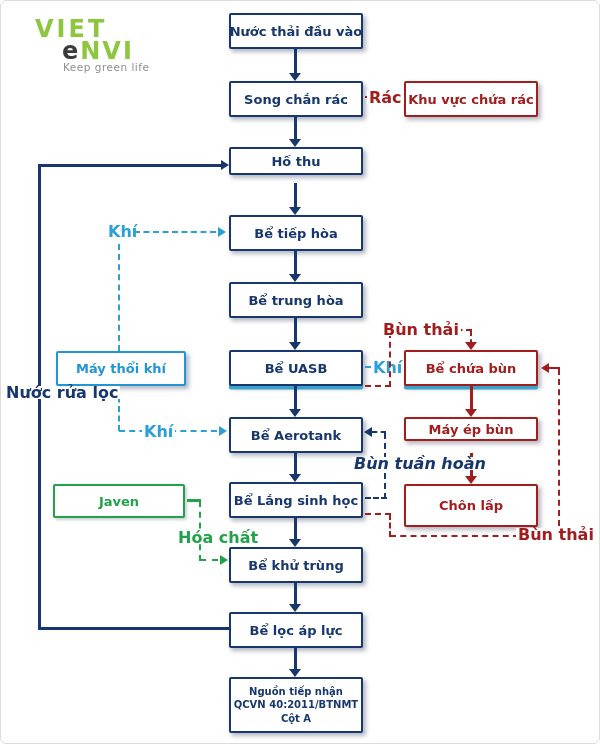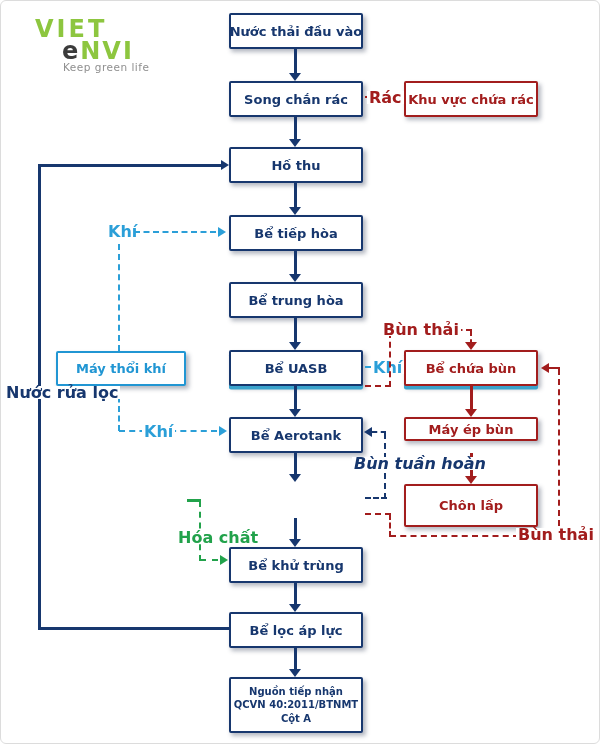--- a/index.html
+++ b/index.html
@@ -58,39 +58,41 @@
 <div class="page">
 
   <div class="logo">
     <div class="l1">VIET</div>
     <div class="l2"><span class="dark">e</span><span>NVI</span></div>
     <div class="tag">Keep green life</div>
   </div>
 
   <div class="box" style="left:228px;top:12px;width:134px;height:36px;">Nước thải đầu vào</div>
   <div class="box" style="left:228px;top:80px;width:134px;height:36px;">Song chắn rác</div>
-  <div class="box" style="left:228px;top:146px;width:134px;height:36px;">Hố thu</div>
+  <div class="box" style="left:228px;top:146px;width:134px;height:28px;">Hố thu</div>
   <div class="box" style="left:228px;top:214px;width:134px;height:36px;">Bể tiếp hòa</div>
   <div class="box" style="left:228px;top:281px;width:134px;height:36px;">Bể trung hòa</div>
   <div class="box cyanshadow" style="left:228px;top:349px;width:134px;height:36px;">Bể UASB</div>
   <div class="box" style="left:228px;top:416px;width:134px;height:36px;">Bể Aerotank</div>
+  <div class="box" style="left:228px;top:481px;width:134px;height:36px;">Bể Lắng sinh học</div>
   <div class="box" style="left:228px;top:611px;width:134px;height:36px;">Bể lọc áp lực</div>
   <div class="box" style="left:228px;top:546px;width:134px;height:36px;">Bể khử trùng</div>
   <div class="box outlet" style="left:228px;top:676px;width:134px;height:56px;">
     <span>Nguồn tiếp nhận</span>
     <span>QCVN 40:2011/BTNMT</span>
     <span>Cột A</span>
   </div>
 
   <div class="box red" style="left:403px;top:80px;width:134px;height:36px;">Khu vực chứa rác</div>
   <div class="box red cyanshadow" style="left:403px;top:349px;width:134px;height:36px;">Bể chứa bùn</div>
   <div class="box red" style="left:403px;top:416px;width:134px;height:24px;">Máy ép bùn</div>
   <div class="box red" style="left:403px;top:483px;width:134px;height:43px;">Chôn lấp</div>
 
   <div class="box blue" style="left:55px;top:350px;width:130px;height:35px;">Máy thổi khí</div>
+  <div class="box green" style="left:52px;top:483px;width:132px;height:34px;">Javen</div>
 
   <div class="vsolid" style="left:293px;top:48px;height:26px;"></div>
   <div class="arr down" style="left:288px;top:72px;"></div>
   <div class="vsolid" style="left:293px;top:116px;height:25px;"></div>
   <div class="arr down" style="left:288px;top:138px;"></div>
   <div class="vsolid" style="left:293px;top:182px;height:26px;"></div>
   <div class="arr down" style="left:288px;top:206px;"></div>
   <div class="vsolid" style="left:293px;top:249px;height:26px;"></div>
   <div class="arr down" style="left:288px;top:273px;"></div>
   <div class="vsolid" style="left:293px;top:317px;height:26px;"></div>

